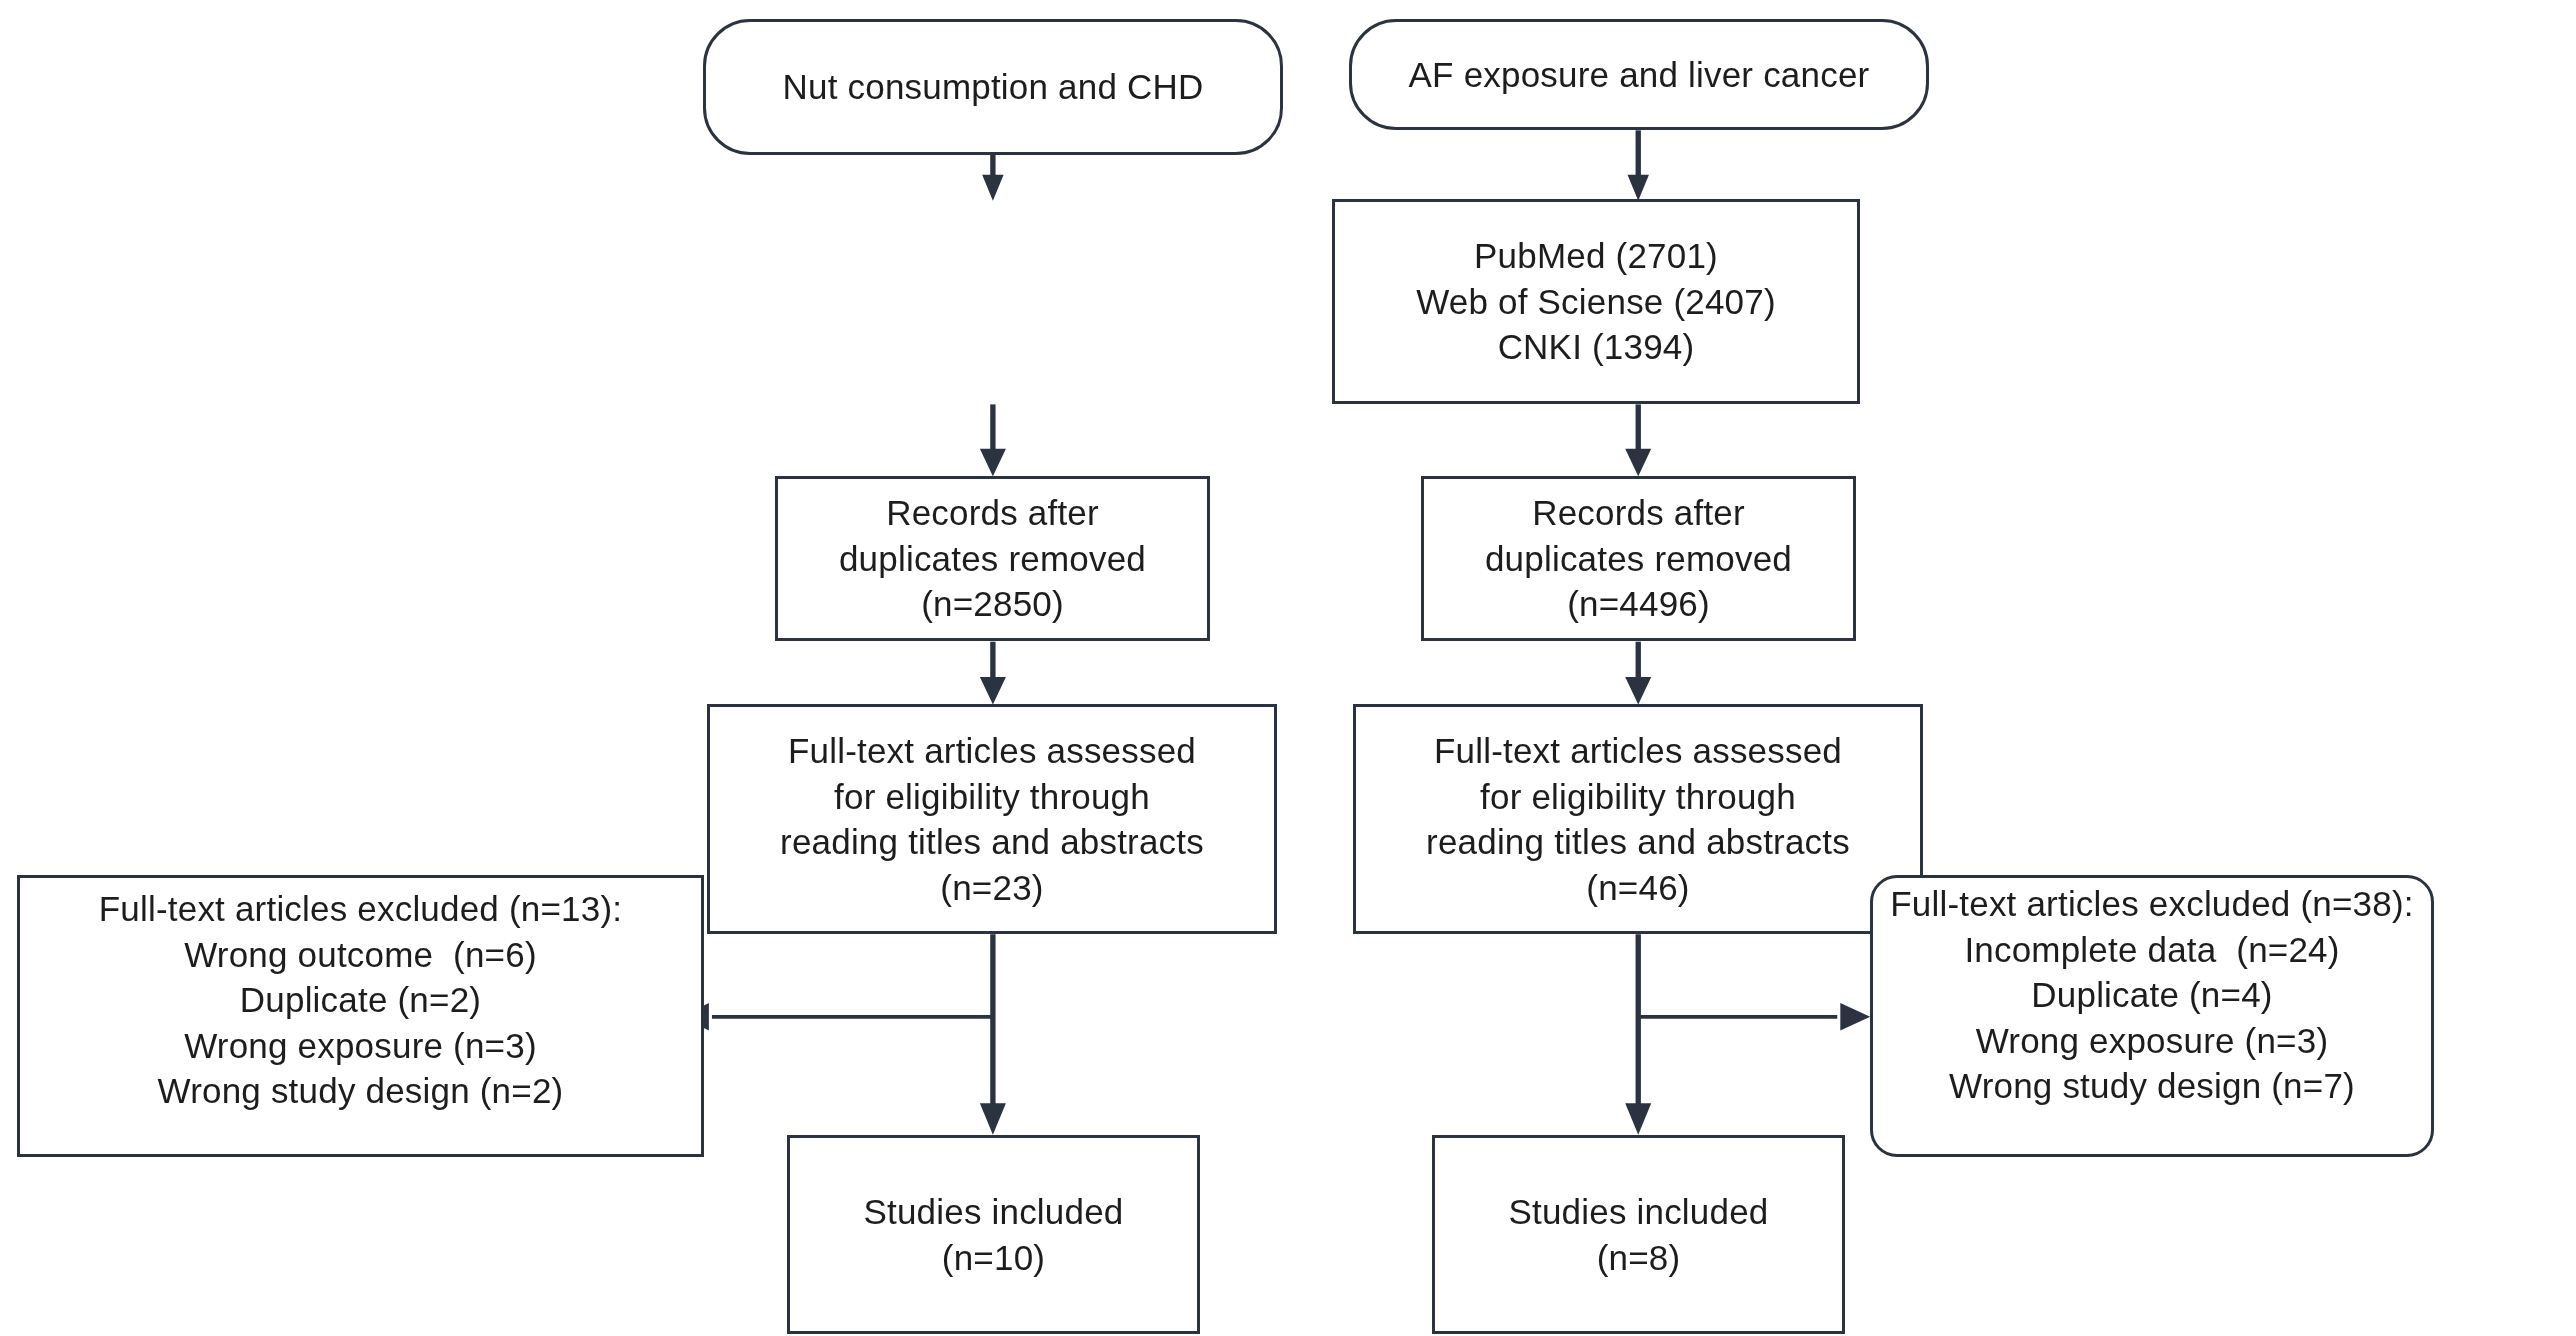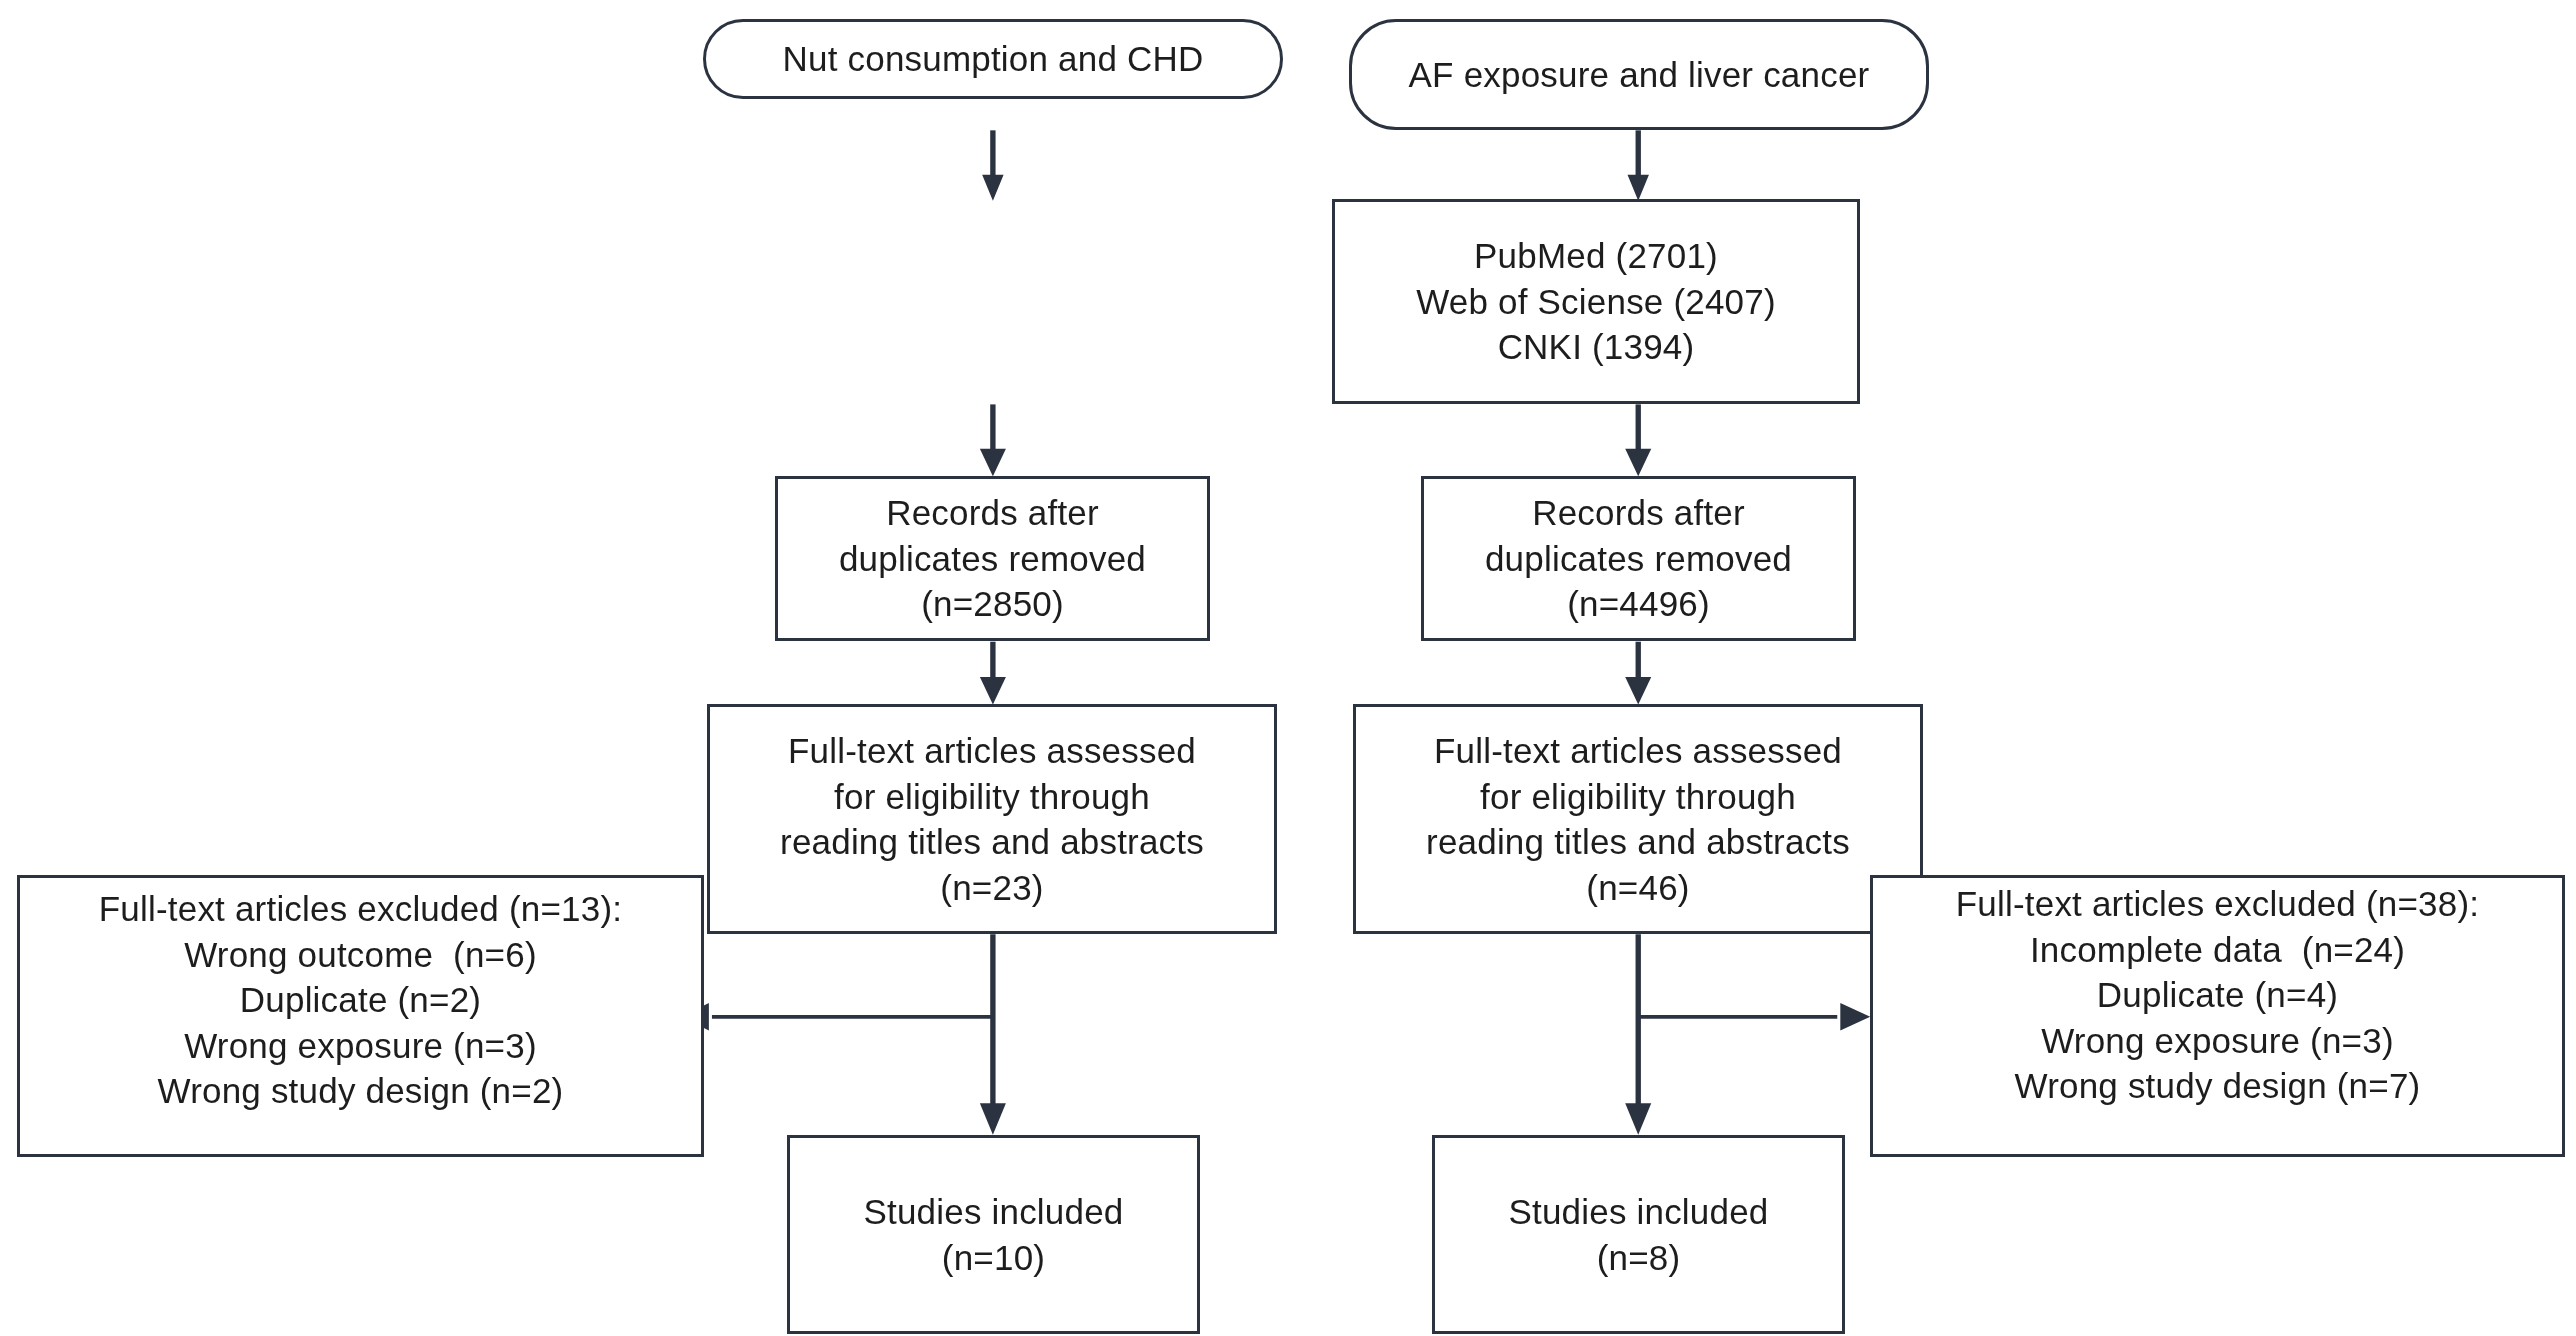--- a/index.html
+++ b/index.html
@@ -82,21 +82,21 @@
     <polygon class="arrowhead" points="2123,586 2157,586 2140,622"></polygon>
     <line class="wire-thick" x1="2140" y1="838" x2="2140" y2="888"></line>
     <polygon class="arrowhead" points="2123,884 2157,884 2140,920"></polygon>
     <line class="wire-thick" x1="2140" y1="1220" x2="2140" y2="1445"></line>
     <polygon class="arrowhead" points="2123,1441 2157,1441 2140,1482"></polygon>
 
     <line class="wire-thin" x1="2140" y1="1328" x2="2400" y2="1328"></line>
     <polygon class="arrowhead" points="2404,1310 2404,1346 2443,1328"></polygon>
   </svg>
 
-  <div class="node rounded" style="left:703px; top:19px; width:580px; height:80px;">
+  <div class="node rounded" style="left:703px; top:19px; width:580px; height:136px;">
     <span class="ln">Nut consumption and CHD</span>
   </div>
 
 
   <div class="node" style="left:775px; top:476px; width:435px; height:165px;">
     <span class="ln">Records after</span>
     <span class="ln">duplicates removed</span>
     <span class="ln">(n=2850)</span>
   </div>
 
@@ -136,21 +136,21 @@
     <span class="ln">(n=4496)</span>
   </div>
 
   <div class="node" style="left:1353px; top:704px; width:570px; height:230px;">
     <span class="ln">Full-text articles assessed</span>
     <span class="ln">for eligibility through</span>
     <span class="ln">reading titles and abstracts</span>
     <span class="ln">(n=46)</span>
   </div>
 
-  <div class="node" style="left:1870px; top:875px; width:695px; height:282px; justify-content:flex-start; ">
+  <div class="node" style="left:1870px; top:875px; width:564px; height:282px; justify-content:flex-start; border-radius:27px;">
     <span class="ln">Full-text articles excluded (n=38):</span>
     <span class="ln">Incomplete data  (n=24)</span>
     <span class="ln">Duplicate (n=4)</span>
     <span class="ln">Wrong exposure (n=3)</span>
     <span class="ln">Wrong study design (n=7)</span>
   </div>
 
   <div class="node" style="left:1432px; top:1135px; width:413px; height:199px;">
     <span class="ln">Studies included</span>
     <span class="ln">(n=8)</span>

